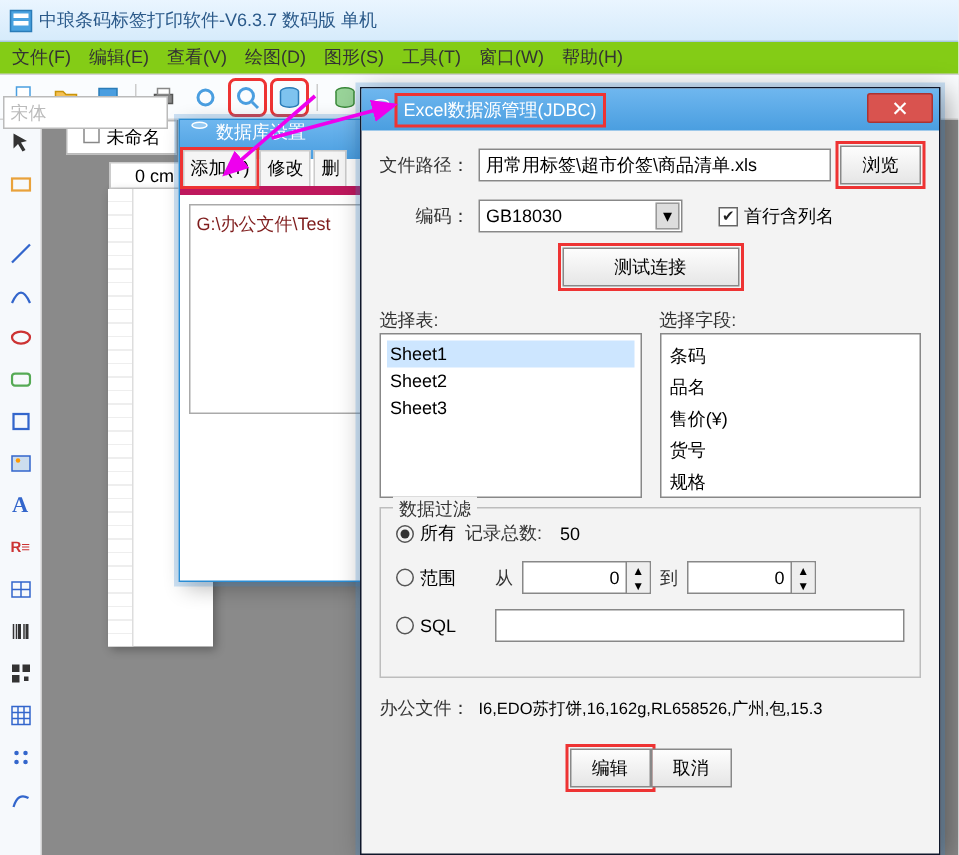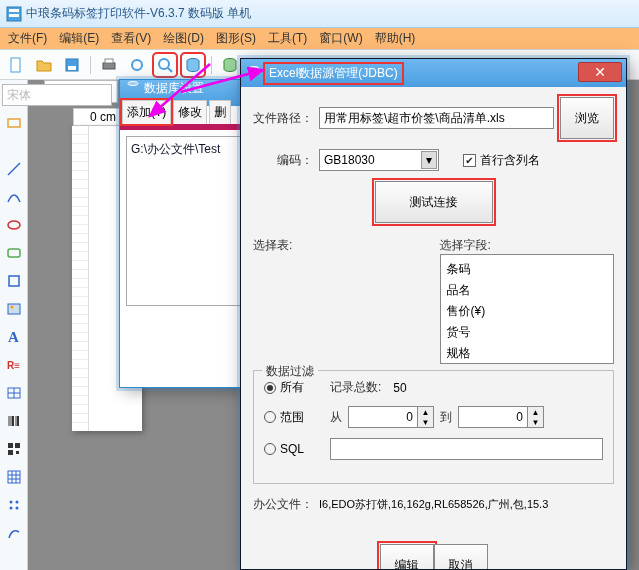--- a/index.html
+++ b/index.html
@@ -1,20 +1,20 @@
 <!DOCTYPE html>
 <html><head>
 <meta charset="utf-8">
 <style>
 *{box-sizing:border-box;margin:0;padding:0;font-family:"Microsoft YaHei",SimSun,sans-serif;font-size:12px}
 body{background:#f0f0f0;width:639px;height:570px;overflow:hidden;position:relative}
 .titlebar{background:linear-gradient(#eaf5ff,#d6ebfb);height:28px;display:flex;align-items:center;padding:0 6px;border-bottom:1px solid #a6c9e2}
 .titlebar .ico{width:16px;height:16px;margin-right:4px;color:#2a8dd4}
 .titlebar .ttl{color:#2b5a8a}
-.menubar{background:#fdba74;height:22px;display:flex;align-items:center;gap:12px;padding:0 8px;border-bottom:1px solid #d4d4d4}
+.menubar{background:#84cc16;height:22px;display:flex;align-items:center;gap:12px;padding:0 8px;border-bottom:1px solid #d4d4d4}
 .menubar span{color:#333;cursor:default}
 .toolbar{background:#fafcfe;height:30px;display:flex;align-items:center;gap:8px;padding:0 6px;border-bottom:1px solid #d4d4d4}
 .tb-btn{width:20px;height:20px;display:inline-flex;align-items:center;justify-content:center;color:#3a7fc4;border-radius:2px}
 .tb-sep{width:1px;height:18px;background:#ccc}
 .hl-red{outline:2px solid #e33;outline-offset:1px}
 .workspace{position:relative;height:490px;display:flex}
 .lefttools{width:28px;background:#f6f9fc;border-right:1px solid #d0d0d0;display:flex;flex-direction:column;align-items:center;padding-top:6px;gap:10px}
 .lt{width:18px;height:18px;display:flex;align-items:center;justify-content:center;color:#3a7fc4}
 .lt.red{color:#c33}
 .lt.blue{color:#36c}
@@ -23,54 +23,54 @@
 .ruler{position:absolute;left:45px;top:28px;background:#fff;height:18px;width:60px;border:1px solid #ccc;font-size:10px;display:flex;align-items:center;justify-content:center}
 .canvas{position:absolute;left:44px;top:46px;width:70px;height:305px;background:#fff;box-shadow:2px 2px 6px rgba(0,0,0,.3)}
 .canvas::after{content:"";position:absolute;left:0;top:0;width:16px;height:100%;background:repeating-linear-gradient(#fff,#fff 8px,#eee 8px,#eee 9px);border-right:1px solid #ddd}
 
 .dlg1{position:absolute;left:119px;top:79px;width:130px;height:309px;background:#fff;border:1px solid #2a8dd4;box-shadow:0 0 0 3px rgba(60,140,210,.25),4px 4px 14px rgba(0,0,0,.3);z-index:5}
 .dlg1 .hd{background:linear-gradient(#6fb7ef,#4a9ee0);height:26px;display:flex;align-items:flex-start;color:#fff;padding:0 6px;gap:4px}
 .dlg1 .tabs{display:flex;border-bottom:6px solid #be185d;height:24px;align-items:flex-end}
 .dlg1 .tab{padding:3px 4px;border:1px solid #ccc;border-bottom:none;margin-left:2px;background:#f5f5f5;font-size:12px}
 .dlg1 .tab.hl{outline:2px solid #e33;outline-offset:0}
 .dlg1 .body{padding:6px;height:236px}
-.dlg1 .list{border:1px solid #aaa;height:170px;background:#fff;padding:4px;font-size:12px;color:#0f172a}
+.dlg1 .list{border:1px solid #aaa;height:140px;background:#fff;padding:4px;font-size:12px;color:#7f1d1d}
 
 .dlg2{position:absolute;left:240px;top:58px;width:387px;height:512px;background:#f3f3f3;border:1px solid #0f172a;box-shadow:0 0 0 3px rgba(60,140,210,.25),4px 4px 18px rgba(0,0,0,.4);z-index:10;display:flex;flex-direction:column}
 .dlg2 .hd{background:linear-gradient(#6fb7ef,#4a9ee0);height:28px;display:flex;align-items:center;color:#fff;padding:0 6px;gap:4px;position:relative}
 .dlg2 .hd .ttlwrap{background:rgba(255,255,255,.0);padding:1px 4px;outline:2px solid #e33}
 .dlg2 .hd .close{position:absolute;right:4px;top:3px;width:44px;height:20px;background:#d9534f;border:1px solid #a33;border-radius:2px;color:#fff;display:flex;align-items:center;justify-content:center;font-size:14px}
 .dlg2 .content{padding:10px 12px;flex:1;overflow:hidden}
 .row{display:flex;align-items:center;margin-bottom:10px;gap:6px}
 .lbl{color:#333;white-space:nowrap}
 .inp{border:1px solid #888;background:#fff;height:22px;padding:0 4px;flex:1;font-size:12px}
-.sel{border:1px solid #888;background:#fff;height:22px;width:120px;display:flex;align-items:center;justify-content:space-between;padding:0 4px}
+.sel{border:1px solid #888;background:#fff;height:22px;width:136px;display:flex;align-items:center;justify-content:space-between;padding:0 4px}
 .sel .arrow{width:16px;height:18px;background:#ddd;border:1px solid #999;display:flex;align-items:center;justify-content:center;margin-right:-3px}
-.btn{border:1px solid #888;background:linear-gradient(#fdfdfd,#e6e6e6);height:42px;padding:0 14px;display:inline-flex;align-items:center;justify-content:center;cursor:default}
+.btn{border:1px solid #888;background:linear-gradient(#fdfdfd,#e6e6e6);height:26px;padding:0 14px;display:inline-flex;align-items:center;justify-content:center;cursor:default}
 .chk{display:flex;align-items:center;gap:4px}
 .chk .box{width:13px;height:13px;border:1px solid #666;background:#fff;display:flex;align-items:center;justify-content:center;font-size:10px;color:#222}
 .fieldset{border:1px solid #bdbdbd;padding:8px 10px 10px;margin-top:6px;position:relative}
 .fieldset .legend{position:absolute;top:-8px;left:8px;background:#f3f3f3;padding:0 4px;color:#333}
 .twocol{display:flex;gap:12px}
 .listbox{border:1px solid #888;background:#fff;height:110px;flex:1;padding:4px;overflow:hidden}
 .listbox div{padding:2px 2px}
 .listbox .selrow{background:#cde6ff}
 .radio{display:flex;align-items:center;gap:4px}
 .radio .dot{width:12px;height:12px;border:1px solid #555;border-radius:50%;display:flex;align-items:center;justify-content:center}
 .radio .dot.on::after{content:"";width:6px;height:6px;background:#333;border-radius:50%}
 .spin{display:flex;align-items:center}
 .spin .inp{width:70px;flex:none;text-align:right}
 .spin .updn{width:16px;height:22px;border:1px solid #888;border-left:none;display:flex;flex-direction:column}
 .spin .updn div{flex:1;display:flex;align-items:center;justify-content:center;font-size:8px;background:#eee}
 .sample{color:#000000;font-size:11px;white-space:nowrap;overflow:hidden}
-.footer{display:flex;justify-content:center;margin-top:31px}
+.footer{display:flex;justify-content:center;margin-top:18px}
 
 .arrow-svg{position:absolute;z-index:20;pointer-events:none}
 
-.fontbox{position:absolute;left:2px;top:84px;width:110px;height:22px;border:1px solid #bbb;background:#fff;color:#bbb;padding:2px 4px;font-size:12px;z-index:1}
+.fontbox{position:absolute;left:2px;top:64px;width:110px;height:22px;border:1px solid #bbb;background:#fff;color:#bbb;padding:2px 4px;font-size:12px;z-index:1}
 </style>
 </head>
 <body>
 
 <div class="titlebar">
   <span class="ico">
     <svg width="16" height="16" viewBox="0 0 16 16">
         <rect x="1" y="1" width="14" height="14" fill="#4aa3e0" stroke="#2a7cb8"></rect>
         <rect x="3" y="3" width="10" height="3" fill="#fff"></rect>
         <rect x="3" y="8" width="10" height="3" fill="#fff"></rect>
@@ -299,41 +299,46 @@
       </label>
     </div>
 
     <div class="row" style="justify-content:center;margin:8px 0 14px">
       <span class="btn hl-red" style="padding:0 34px">测试连接</span>
     </div>
 
     <div class="twocol">
       <div style="flex:1">
         <div class="lbl">选择表:</div>
+        <div class="listbox">
+          <div class="selrow">Sheet1</div>
+          <div>Sheet2</div>
+          <div>Sheet3</div>
+        </div>
       </div>
       <div style="flex:1">
         <div class="lbl">选择字段:</div>
         <div class="listbox">
           <div>条码</div>
           <div>品名</div>
           <div>售价(¥)</div>
           <div>货号</div>
           <div>规格</div>
         </div>
       </div>
     </div>
 
     <div class="fieldset">
       <span class="legend">数据过滤</span>
       <div class="row">
         <label class="radio">
             <span class="dot on"></span>
             <span>所有</span>
           </label>
-        <span class="lbl" style="margin-left:20px">记录总数:</span>
+        <span class="lbl" style="">记录总数:</span>
         <span style="margin-left:6px">50</span>
       </div>
       <div class="row">
         <label class="radio">
             <span class="dot"></span>
             <span>范围</span>
           </label>
         <span class="lbl" style="margin-left:20px">从</span>
         <span class="spin">
             <input class="inp" value="0" style="">

